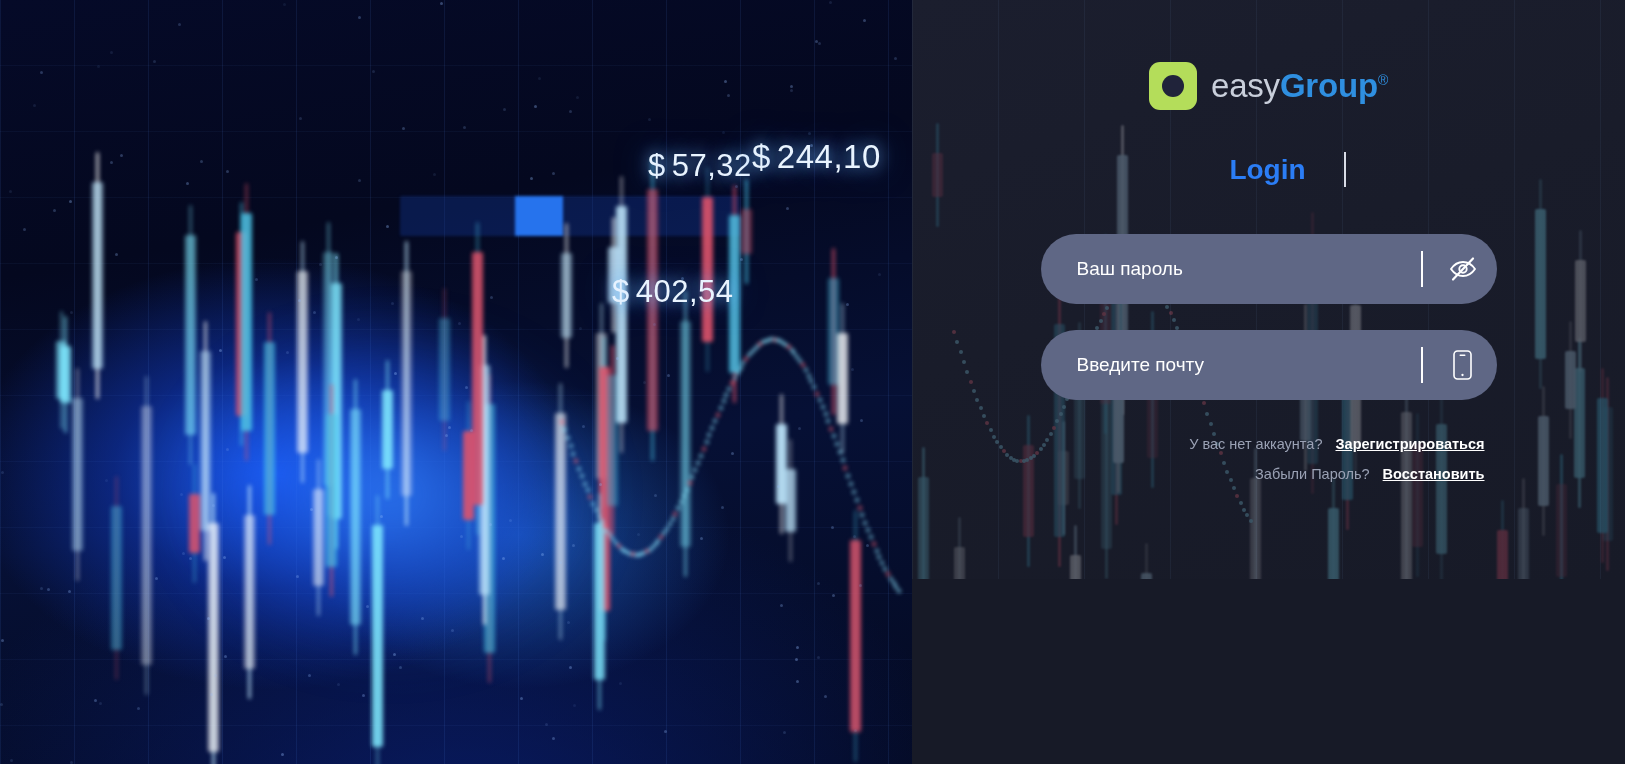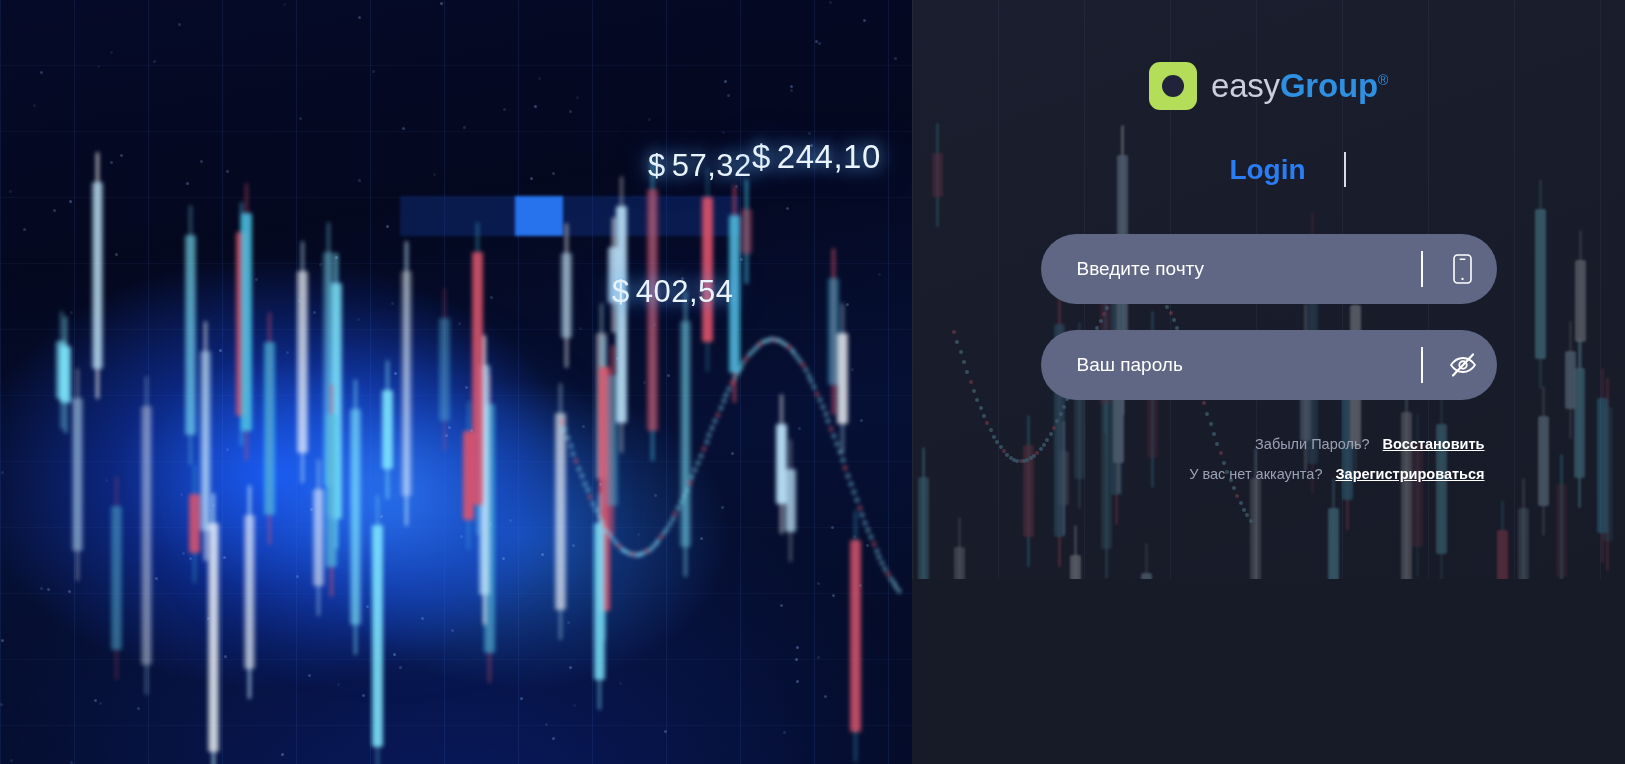--- a/index.html
+++ b/index.html
@@ -667,51 +667,51 @@
       </div>
 
       <div class="tabs">
         <div class="tab active">Login</div>
         <div class="tab-div"></div>
       </div>
 
       <div class="form">
 
         <div class="field">
+          <input type="password" placeholder="Ваш пароль" style="">
+          <div class="sep"></div>
+          <div class="ico">
+            <svg width="30" height="26" viewBox="0 0 30 26" fill="none">
+              <path d="M3 13c3.2-4.7 7.3-7 12-7s8.8 2.3 12 7c-3.2 4.7-7.3 7-12 7s-8.8-2.3-12-7z" stroke="#ffffff" stroke-width="1.9" stroke-linejoin="round"></path>
+              <circle cx="15" cy="13" r="3.7" stroke="#ffffff" stroke-width="1.9"></circle>
+              <path d="M5 23.5 25 2.5" stroke="#ffffff" stroke-width="2.2" stroke-linecap="round"></path>
+            </svg>
+          </div>
+        </div>
+
+        <div class="field">
           <input type="text" placeholder="Введите почту" style="">
           <div class="sep"></div>
           <div class="ico">
             <svg width="19" height="30" viewBox="0 0 19 30" fill="none">
               <rect x="1" y="1" width="17" height="28" rx="3.5" stroke="#ffffff" stroke-width="1.6"></rect>
               <rect x="6.5" y="4.6" width="6" height="1.3" rx=".65" fill="#ffffff"></rect>
               <circle cx="9.5" cy="25" r="1.15" fill="#ffffff"></circle>
             </svg>
           </div>
         </div>
 
-        <div class="field">
-          <input type="password" placeholder="Ваш пароль" style="">
-          <div class="sep"></div>
-          <div class="ico">
-            <svg width="30" height="26" viewBox="0 0 30 26" fill="none">
-              <path d="M3 13c3.2-4.7 7.3-7 12-7s8.8 2.3 12 7c-3.2 4.7-7.3 7-12 7s-8.8-2.3-12-7z" stroke="#ffffff" stroke-width="1.9" stroke-linejoin="round"></path>
-              <circle cx="15" cy="13" r="3.7" stroke="#ffffff" stroke-width="1.9"></circle>
-              <path d="M5 23.5 25 2.5" stroke="#ffffff" stroke-width="2.2" stroke-linecap="round"></path>
-            </svg>
-          </div>
+      </div>
+
+      <div class="links">
+        <div class="row">
+          <span>У вас нет аккаунта?</span>
+          <a>Зарегистрироваться</a>
         </div>
-
-      </div>
-
-      <div class="links">
         <div class="row">
           <span>Забыли Пароль?</span>
           <a>Восстановить</a>
         </div>
-        <div class="row">
-          <span>У вас нет аккаунта?</span>
-          <a>Зарегистрироваться</a>
-        </div>
       </div>
 
     </div>
   </div>
 </div>
 
 </body></html>

